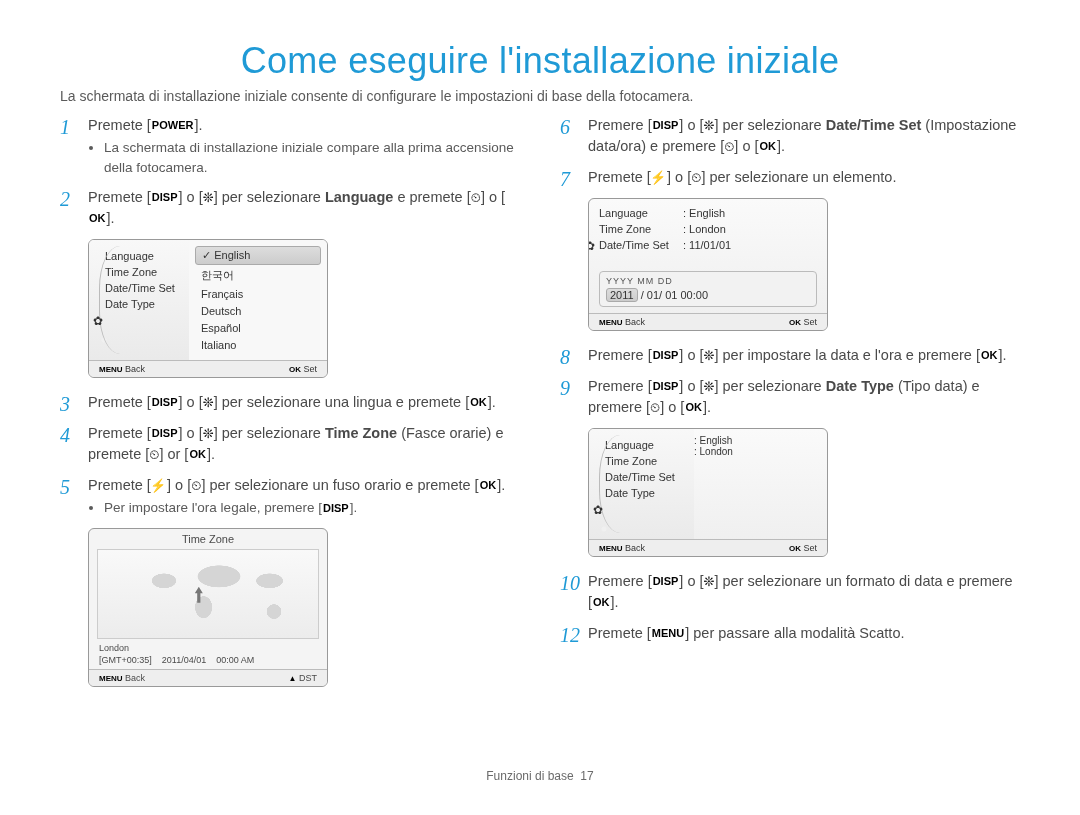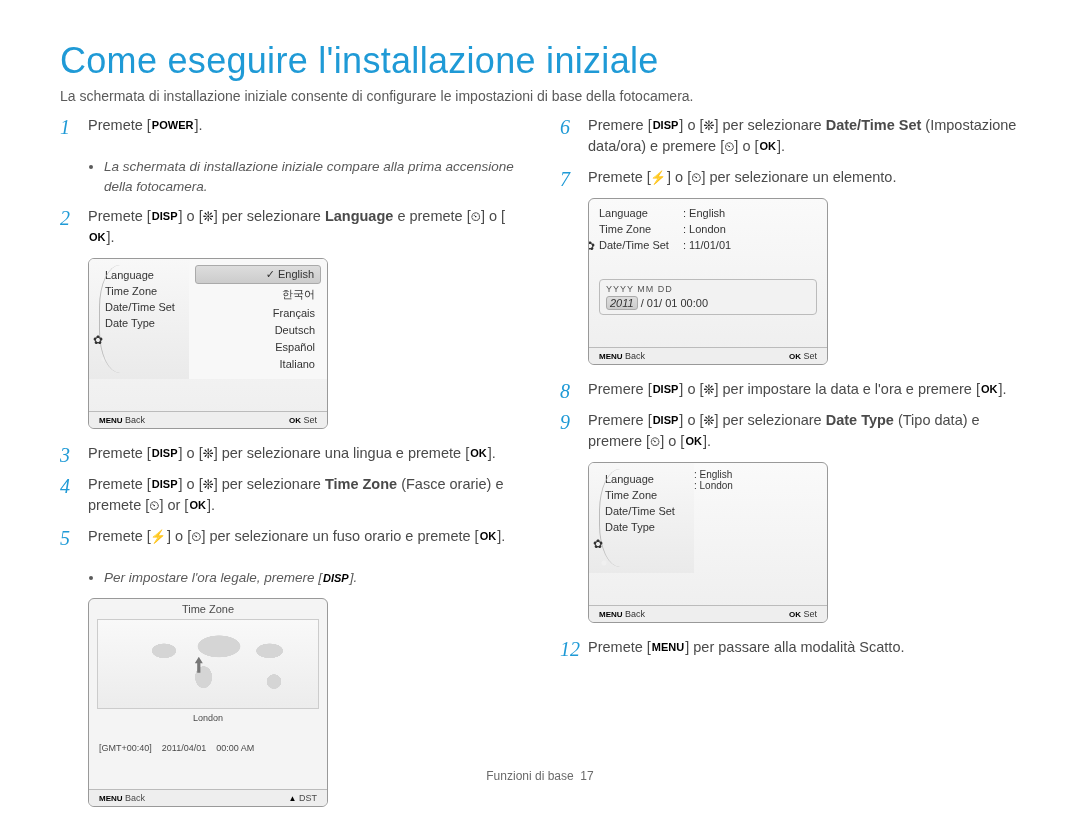--- a/index.html
+++ b/index.html
@@ -11,20 +11,21 @@
     color: #4a4a4a;
     position: relative;
     padding: 40px 60px 30px 60px;
   }
   h1.title {
     color: #1f9ad6;
     font-weight: 300;
     font-size: 36px;
     letter-spacing: 0.3px;
     margin-bottom: 6px;
+    text-align: center;
   }
   p.subtitle {
     font-size: 14px;
     color: #5a5a5a;
     margin-bottom: 11px;
   }
   .columns {
     display: flex;
     gap: 40px;
   }
@@ -58,24 +59,23 @@
   }
   .icon-box {
     display: inline-block;
     font-size: 13px;
     vertical-align: middle;
     color: #000;
   }
   ul.sub {
     list-style: disc;
     padding-left: 16px;
-    margin-top: 21px;
+    margin-top: 2px;
     font-size: 13.5px;
     color: #5a5a5a;
-    font-style: italic;
   }
   ul.sub li { margin-bottom: 4px; }
 
   
   .screenshot {
     width: 240px;
     border: 1px solid #999;
     border-radius: 6px;
     background: linear-gradient(#fafafa,#eeeeee);
     margin: 10px 0 14px 28px;
@@ -103,21 +103,20 @@
   .ss-left .gear {
     position: absolute;
     left: 4px; top: 74px;
     width: 14px; height: 14px;
     font-size: 12px;
   }
   .ss-right {
     flex: 1;
     padding: 6px 6px;
     background: #f8f8f8;
-    text-align: right;
   }
   .ss-right .opt {
     padding: 2px 6px;
     border-radius: 3px;
     margin: 0 0 1px 0;
   }
   .ss-right .opt.sel {
     background: linear-gradient(#ddd,#ccc);
     border: 1px solid #aaa;
   }
@@ -125,21 +124,20 @@
   .ss-value-col .labels { width: 90px; padding: 6px 4px 6px 10px; }
   .ss-value-col .vals { flex: 1; padding: 6px 4px; }
   .ss-value-col .row { padding: 2px 0; white-space: nowrap; }
   .ss-footer {
     border-top: 1px solid #bbb;
     display: flex;
     justify-content: space-between;
     padding: 3px 10px;
     font-size: 9px;
     background: #eee;
-    margin-top: 32px;
   }
   .ss-footer .fbtn { font-weight: bold; font-size: 8px; color:#000; }
 
   
   .tz { width: 240px; border:1px solid #999; border-radius:6px; background:#f4f4f4; margin:10px 0 14px 28px; font-size:11px; overflow:hidden;}
   .tz-title { text-align:center; padding:4px; font-size:11px; }
   .tz-map {
     height: 90px;
     margin: 0 8px;
     background:
@@ -153,41 +151,40 @@
     position: relative;
   }
   .tz-map::after {
     content: "";
     position: absolute;
     left: 44%; top: 42%;
     width: 8px; height: 16px;
     background: #777;
     clip-path: polygon(50% 0,100% 40%,70% 40%,70% 100%,30% 100%,30% 40%,0 40%);
   }
-  .tz-info { padding: 4px 10px; font-size:9px; display:flex; flex-direction:column; gap:20px;text-align:center;}
+  .tz-info { padding: 4px 10px; font-size:9px; display:flex; flex-direction:column; gap:2px;}
   .tz-info .line2 { display:flex; gap:10px; }
 
   
   .date-edit {
-    margin: 20px 10px 6px 10px;
+    margin: 12px 10px 6px 10px;
     border: 1px solid #bbb;
     border-radius: 4px;
     padding: 4px 6px;
     background: #f2f2f2;
     font-size: 10px;
   }
   .date-edit .hdr { font-size: 9px; color:#555; margin-bottom:2px; letter-spacing:1px;}
   .date-edit .val { font-size: 11px; }
   .date-edit .val .yr {
     display:inline-block;
     background: linear-gradient(#ddd,#ccc);
     border:1px solid #aaa;
     border-radius:3px;
     padding: 0 3px;
-    font-style: italic;
   }
 
   .footer {
     position: absolute;
     bottom: 32px;
     left: 0; right: 0;
     text-align: center;
     font-size: 12px;
     color: #6a6a6a;
   }
@@ -257,21 +254,21 @@
           </ul>
       </li>
     </ol>
 
     <div class="tz">
       <div class="tz-title">Time Zone</div>
       <div class="tz-map"></div>
       <div class="tz-info">
         <div>London</div>
         <div class="line2">
-          <span>[GMT+00:40]</span>
+          <span>[GMT+00:35]</span>
           <span>2011/04/01</span>
           <span>00:00 AM</span>
         </div>
       </div>
       <div class="ss-footer">
         <span><span class="fbtn">MENU</span> <span>Back</span></span>
         <span><span class="fbtn">▲</span> <span>DST</span></span>
       </div>
     </div>
   </div>
@@ -338,20 +335,24 @@
         </div>
       </div>
       <div class="ss-footer">
         <span><span class="fbtn">MENU</span> <span>Back</span></span>
         <span><span class="fbtn">OK</span> <span>Set</span></span>
       </div>
     </div>
 
     <ol class="steps">
       <li>
+        <span class="num">10</span>
+        <span>Premere [</span><span class="btn-label">DISP</span><span>] o [</span><span class="icon-box">❊</span><span>] per selezionare un formato di data e premere [</span><span class="btn-label">OK</span><span>].</span>
+      </li>
+      <li>
         <span class="num">12</span>
         <span>Premete [</span><span class="btn-label">MENU</span><span>] per passare alla modalità Scatto.</span>
       </li>
     </ol>
   </div>
 </div>
 
 <div class="footer">
   <span>Funzioni di base</span>&nbsp;&nbsp;<span>17</span>
 </div>

